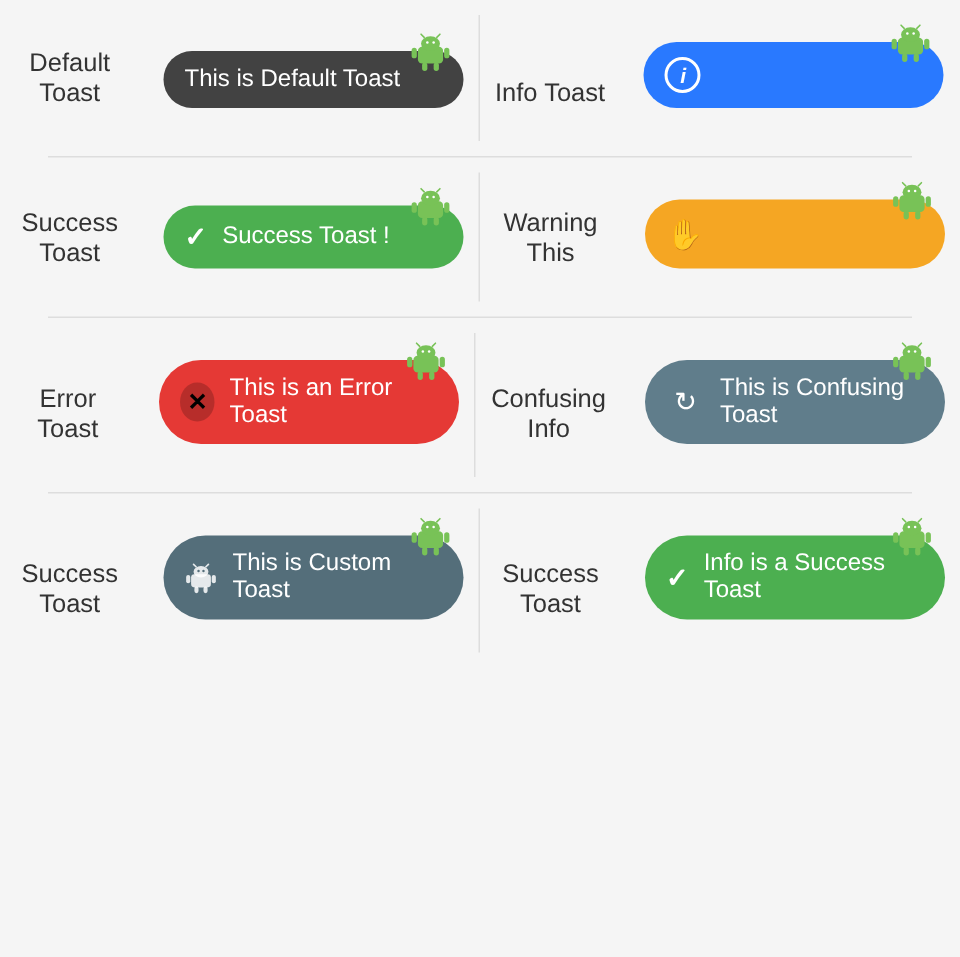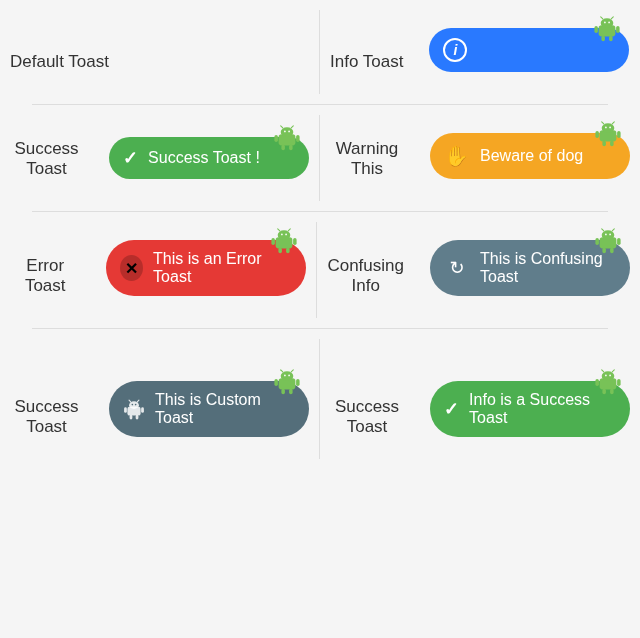--- a/index.html
+++ b/index.html
@@ -67,21 +67,21 @@
       width: 100%;
       height: 100%;
     }
     
     .toast-default { background: #424242; }
     .toast-info { background: #2979ff; }
     .toast-success { background: #4caf50; }
     .toast-warning { background: #f5a623; }
     .toast-error { background: #e53935; }
     .toast-confusing { background: #607d8b; }
-    .toast-custom { background: #546e7a; margin-top: 24px; }
+    .toast-custom { background: #546e7a; }
     .toast-success2 { background: #4caf50; }
 
     .icon-circle {
       border: 2px solid #fff;
       border-radius: 50%;
       width: 24px;
       height: 24px;
       display: flex;
       align-items: center;
       justify-content: center;
@@ -122,20 +122,44 @@
       margin: 0 auto;
     }
   </style>
 </head>
 <body>
 
 <div class="grid">
 
   <div class="cell divider-v">
     <div class="cell-title">Default Toast</div>
+    <div class="toast toast-default">
+
+      <div class="android-badge">
+        <svg class="android-svg" viewBox="0 0 40 40" xmlns="http://www.w3.org/2000/svg">
+
+          <rect x="8" y="16" width="24" height="16" rx="4" fill="#78c257"></rect>
+
+          <ellipse cx="20" cy="13" rx="9" ry="7" fill="#78c257"></ellipse>
+
+          <circle cx="17" cy="12" r="1.2" fill="white"></circle>
+          <circle cx="23" cy="12" r="1.2" fill="white"></circle>
+
+          <line x1="14" y1="7" x2="11" y2="4" stroke="#78c257" stroke-width="1.5" stroke-linecap="round"></line>
+          <line x1="26" y1="7" x2="29" y2="4" stroke="#78c257" stroke-width="1.5" stroke-linecap="round"></line>
+
+          <rect x="2" y="17" width="5" height="10" rx="2.5" fill="#78c257"></rect>
+          <rect x="33" y="17" width="5" height="10" rx="2.5" fill="#78c257"></rect>
+
+          <rect x="12" y="31" width="5" height="8" rx="2.5" fill="#78c257"></rect>
+          <rect x="23" y="31" width="5" height="8" rx="2.5" fill="#78c257"></rect>
+        </svg>
+      </div>
+      <span class="toast-text">This is Default Toast</span>
+    </div>
   </div>
 
   <div class="cell">
     <div class="cell-title">Info Toast</div>
     <div class="toast toast-info">
       <div class="android-badge">
         <svg class="android-svg" viewBox="0 0 40 40" xmlns="http://www.w3.org/2000/svg">
           <rect x="8" y="16" width="24" height="16" rx="4" fill="#78c257"></rect>
           <ellipse cx="20" cy="13" rx="9" ry="7" fill="#78c257"></ellipse>
           <circle cx="17" cy="12" r="1.2" fill="white"></circle>
@@ -190,21 +214,20 @@
           <circle cx="23" cy="12" r="1.2" fill="white"></circle>
           <line x1="14" y1="7" x2="11" y2="4" stroke="#78c257" stroke-width="1.5" stroke-linecap="round"></line>
           <line x1="26" y1="7" x2="29" y2="4" stroke="#78c257" stroke-width="1.5" stroke-linecap="round"></line>
           <rect x="2" y="17" width="5" height="10" rx="2.5" fill="#78c257"></rect>
           <rect x="33" y="17" width="5" height="10" rx="2.5" fill="#78c257"></rect>
           <rect x="12" y="31" width="5" height="8" rx="2.5" fill="#78c257"></rect>
           <rect x="23" y="31" width="5" height="8" rx="2.5" fill="#78c257"></rect>
         </svg>
       </div>
       <span class="icon-hand toast-icon">✋</span>
-      <span class="toast-text">Beware of dog</span>
     </div>
   </div>
 </div>
 
 <div class="divider-h"></div>
 
 <div class="grid">
 
   <div class="cell divider-v">
     <div class="cell-title">Error Toast</div>

